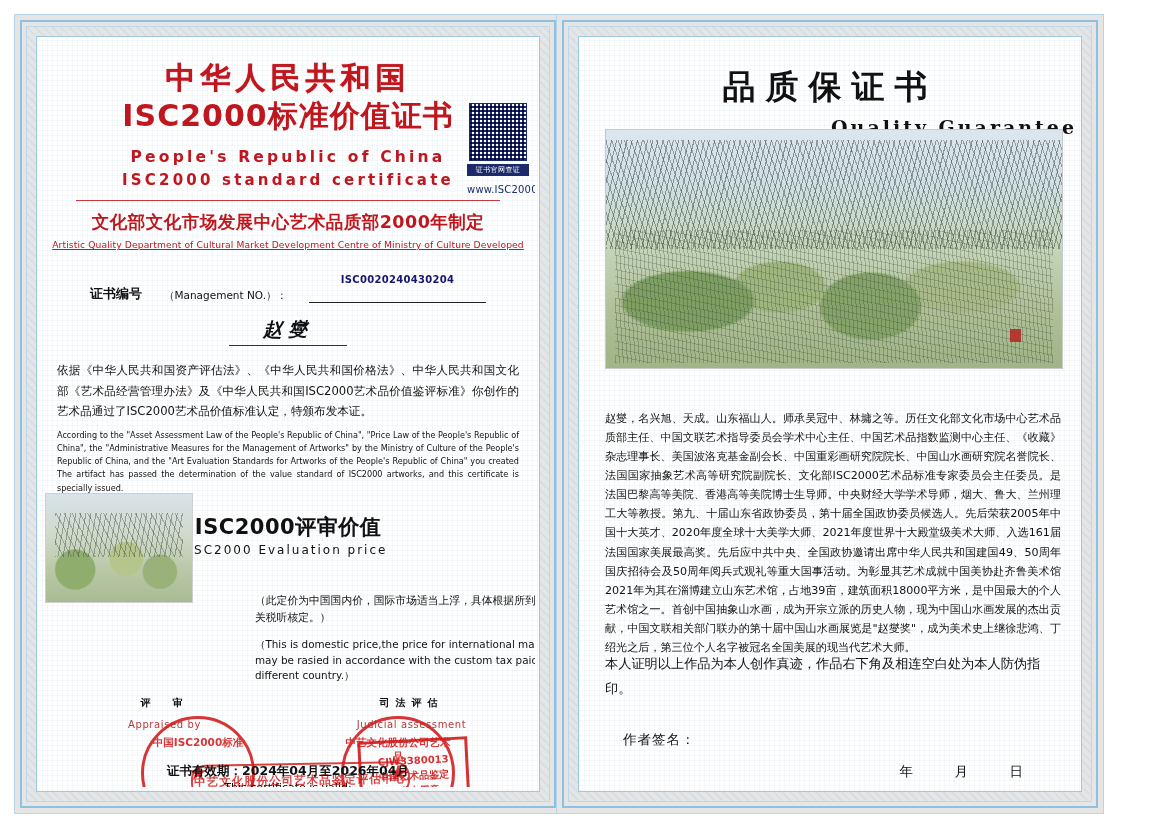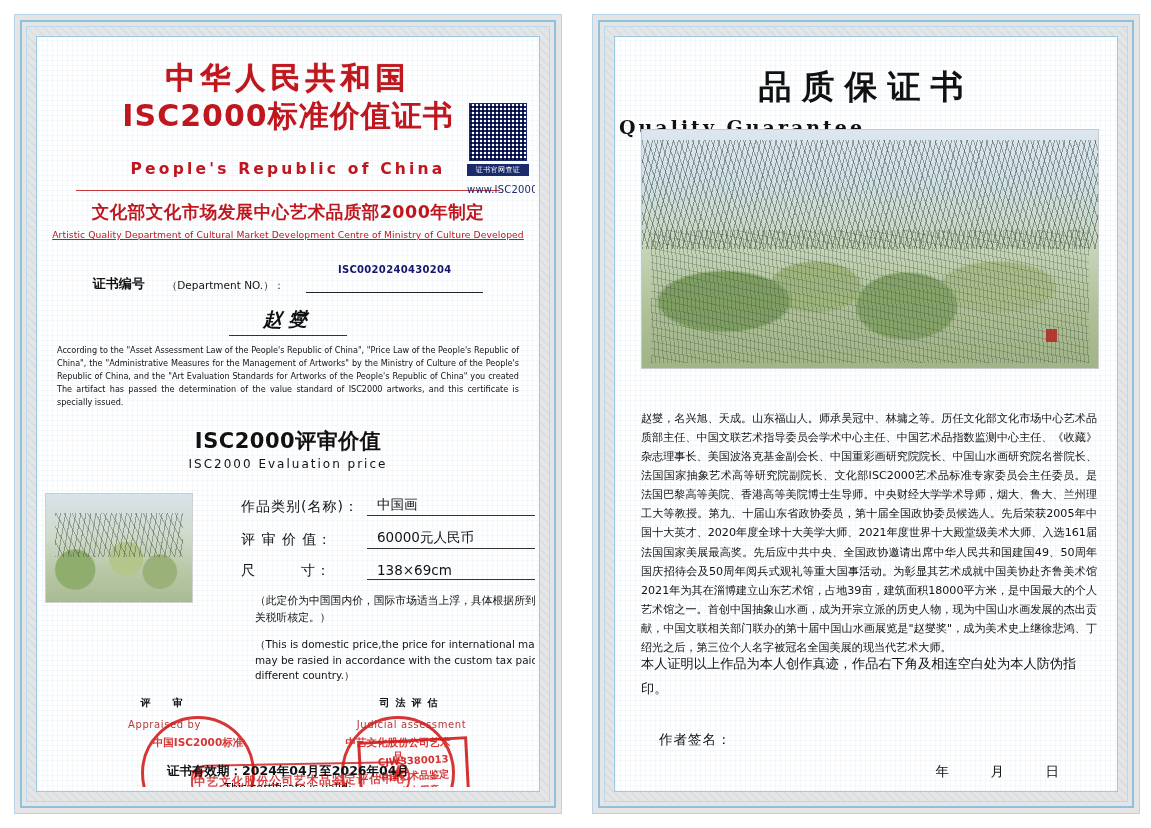--- a/index.html
+++ b/index.html
@@ -12,21 +12,21 @@
   .page{position:relative;width:1151px;height:828px;}
 
   
   .cert{
     position:absolute;top:14px;height:800px;
     background:#e5e5e5;
     border:1px solid #b9d4e8;
     box-sizing:border-box;
   }
   .cert-left{left:14px;width:548px;}
-  .cert-right{left:592px;width:548px;}
+  .cert-right{left:556px;width:548px;}
 
   .frame-outer{
     position:absolute;inset:5px;
     border:2px solid #8fc0de;
     box-sizing:border-box;
   }
   .frame-mid{
     position:absolute;inset:11px;
     border:1px solid #bcd9ec;
     box-sizing:border-box;
@@ -68,21 +68,21 @@
     letter-spacing:1px;
     line-height:1.2;
     margin-top:2px;
   }
   .title-en{
     text-align:center;
     color:#c0161d;
     font-weight:bold;
     font-size:15.5px;
     letter-spacing:3.2px;
-    margin-top:24px;
+    margin-top:12px;
     line-height:1.5;
   }
   .title-en2{
     text-align:center;
     color:#c0161d;
     font-weight:bold;
     font-size:15px;
     letter-spacing:3.2px;
     line-height:1.5;
   }
@@ -211,21 +211,21 @@
   }
   .valid-en{
     position:absolute;top:740px;left:0;width:100%;text-align:center;font-size:11px;color:#111;
   }
 
   
   .rtitle-cn{
     text-align:center;color:#111;font-size:33px;font-weight:bold;letter-spacing:10px;margin-top:24px;
   }
   .rtitle-en{
-    text-align:left;color:#111;font-size:19px;font-weight:bold;letter-spacing:3px;margin-top:6px;
+    text-align:right;color:#111;font-size:19px;font-weight:bold;letter-spacing:3px;margin-top:6px;
     font-family:"DejaVu Serif", serif;
   }
   .rtitle-rule{
     width:68%;height:2px;margin:7px auto 0 auto;
     background:linear-gradient(90deg,#c7a23a,#8f6f1e,#c7a23a);
   }
   .artwork{
     position:absolute;left:22px;top:88px;width:456px;height:238px;
     border:1px solid #c9c9c9;
     background:
@@ -276,61 +276,49 @@
     <div class="frame-outer"></div>
     <div class="frame-mid"></div>
     <div class="frame-inner"></div>
     <div class="guilloche"></div>
 
     <div class="content">
 
       <div class="title-cn">中华人民共和国</div>
       <div class="title-cn2">ISC2000标准价值证书</div>
       <div class="title-en">People's Republic of China</div>
+      <div class="title-en2">ISC2000 standard certificate</div>
       <div class="hr-red"></div>
       <div class="dept-cn">文化部文化市场发展中心艺术品质部2000年制定</div>
       <div class="dept-en">Artistic Quality Department of Cultural Market Development Centre of Ministry of Culture Developed</div>
 
       <div class="qr-wrap">
         <div class="qr"></div>
         <div class="qr-cap">证书官网查证</div>
         <div class="qr-url">www.ISC2000.cn</div>
       </div>
 
       <div class="certno-row">
         <span class="certno-label">证书编号</span>
-        <span class="certno-label-en">（Department NO.）：</span>
+        <span class="certno-label-en">（Management NO.）：</span>
         <span class="certno-value">ISC0020240430204</span>
       </div>
 
       <div class="name-wrap">
         <span class="name-val">赵燮</span>
       </div>
 
+      <div class="para-cn">依据《中华人民共和国资产评估法》、《中华人民共和国价格法》、中华人民共和国文化部《艺术品经营管理办法》及《中华人民共和国ISC2000艺术品价值鉴评标准》你创作的艺术品通过了ISC2000艺术品价值标准认定，特颁布发本证。</div>
       <div class="para-en">According to the "Asset Assessment Law of the People's Republic of China", "Price Law of the People's Republic of China", the "Administrative Measures for the Management of Artworks" by the Ministry of Culture of the People's Republic of China, and the "Art Evaluation Standards for Artworks of the People's Republic of China" you created The artifact has passed the determination of the value standard of ISC2000 artworks, and this certificate is specially issued.</div>
 
       <div class="eval-title">ISC2000评审价值</div>
       <div class="eval-title-en">ISC2000 Evaluation price</div>
 
       <div class="thumb"></div>
 
-      <div class="fields">
-        <div class="field-row">
-          <span class="field-label">作品类别(名称)：</span>
-          <span class="field-value">中国画</span>
-        </div>
-        <div class="field-row">
-          <span class="field-label">评 审 价 值：</span>
-          <span class="field-value">60000元人民币</span>
-        </div>
-        <div class="field-row">
-          <span class="field-label">尺　　　寸：</span>
-          <span class="field-value">138×69cm</span>
-        </div>
-      </div>
 
       <div class="note-cn">（此定价为中国国内价，国际市场适当上浮，具体根据所到国关税听核定。）</div>
       <div class="note-en">（This is domestic price,the price for international market may be rasied in accordance with the custom tax paid in a different country.）</div>
 
       <div class="sign-head">
         <div>评　审</div>
         <div>司法评估</div>
       </div>
       <div class="sign-head-en">
         <div>Appraised by</div>

